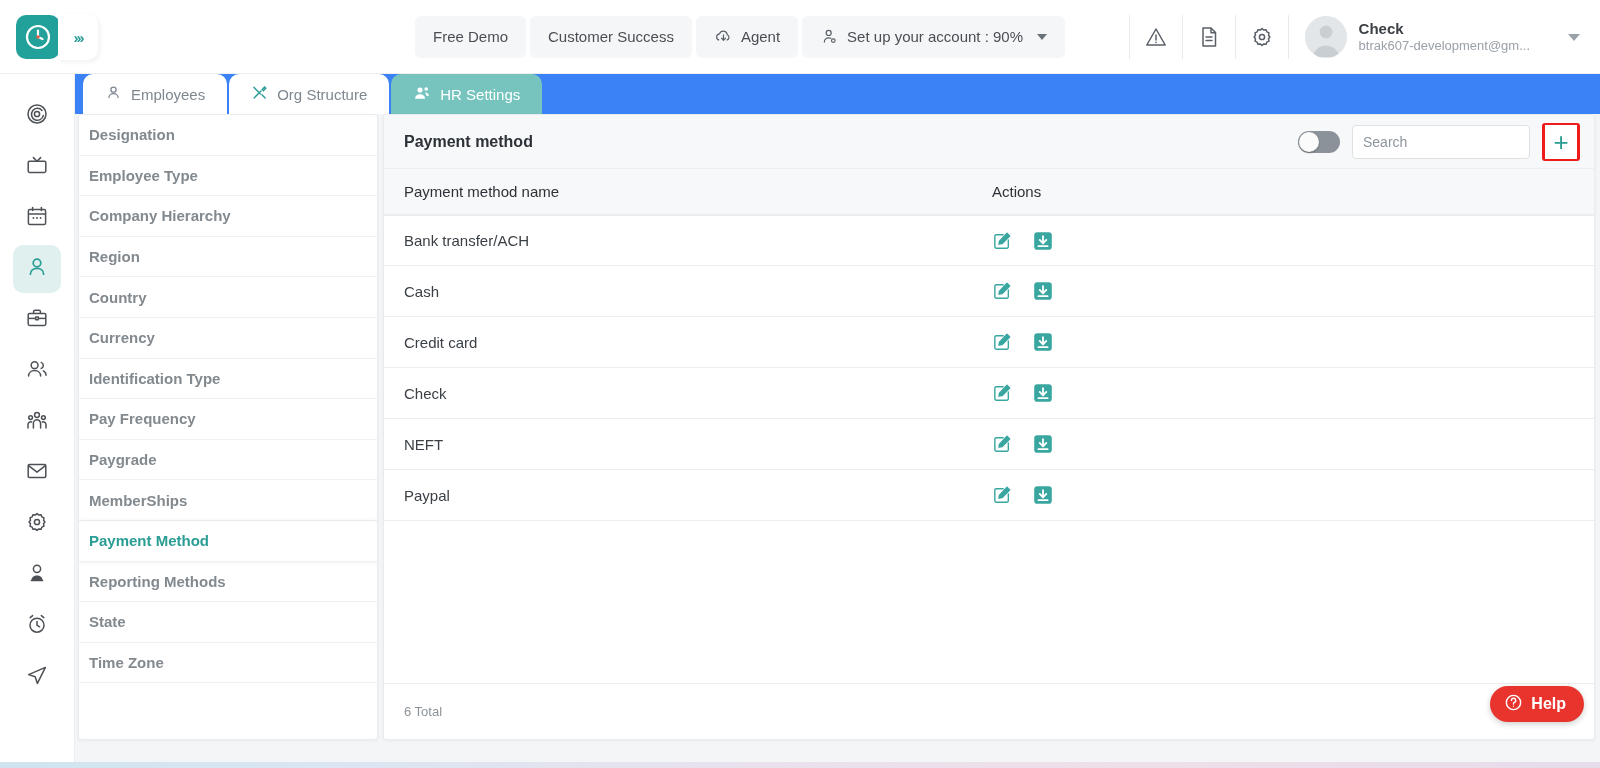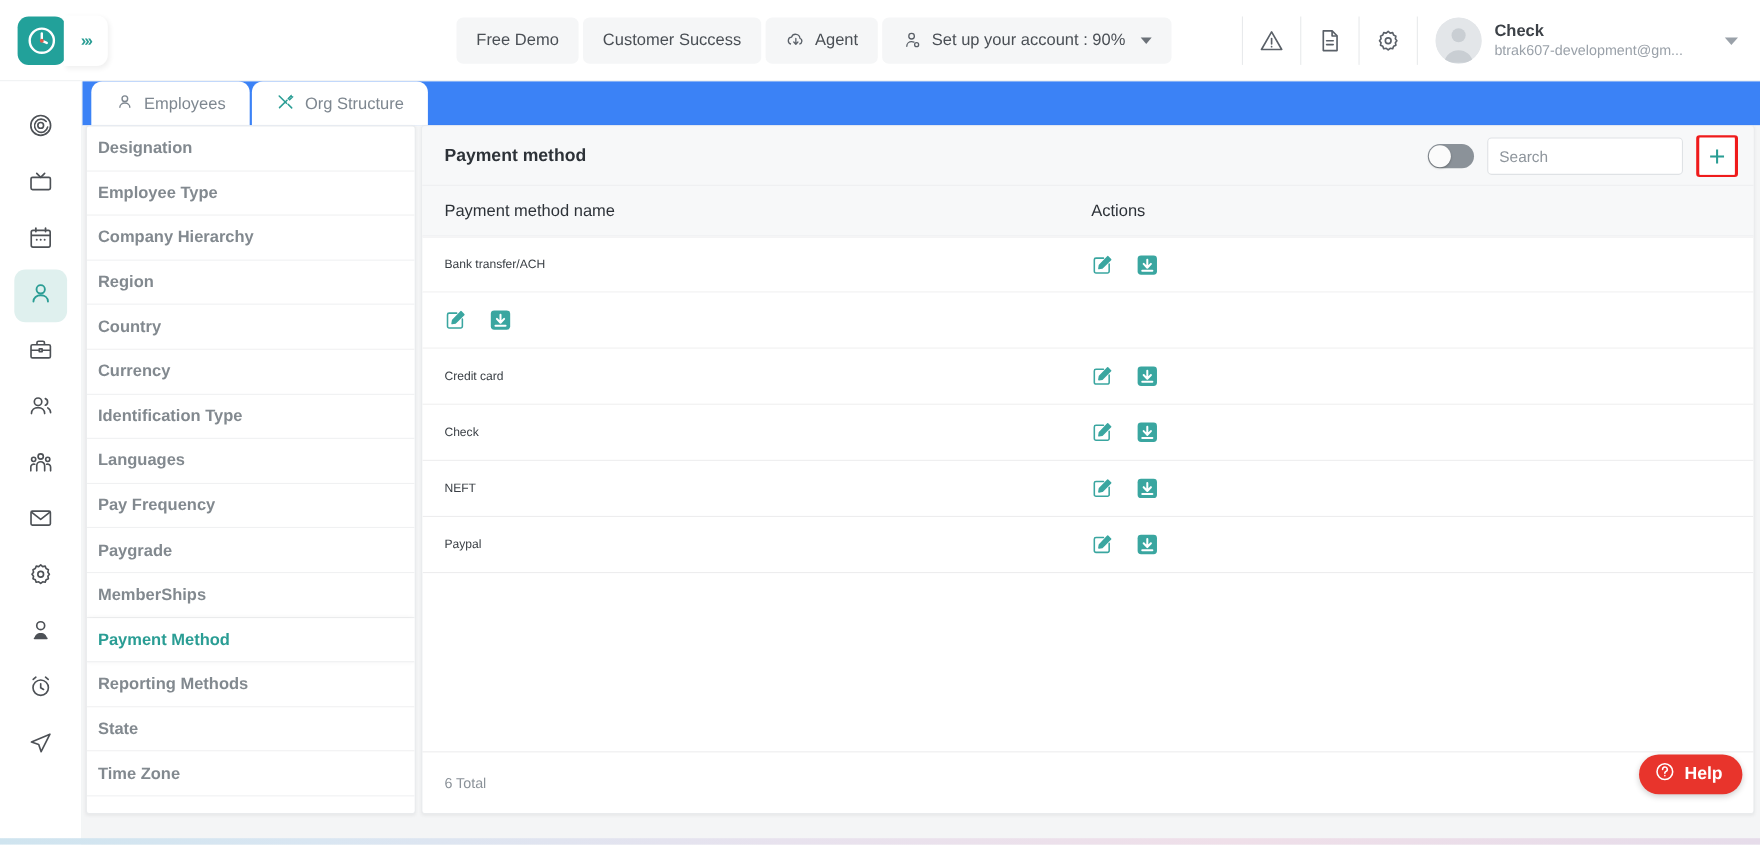--- a/index.html
+++ b/index.html
@@ -152,21 +152,21 @@
   }
   .th { font-size: 15px; color:#2d3238; font-weight:400; }
   .th-name { width: 588px; }
 
   .tbl-body { flex:1; overflow:hidden; }
   .row {
     height: 51px; display:flex; align-items:center; padding-left: 20px;
     border-bottom:1px solid #ededee; background:#fff;
   }
   .row:first-child { border-top: 1px solid #ededee; }
-  .cell-name { width: 588px; font-size: 11px; color:#3b4046; }
+  .cell-name { width: 588px; font-size: 15px; color:#3b4046; }
   .cell-actions { display:flex; align-items:center; gap: 20px; }
   .act { cursor:pointer; display:flex; align-items:center; justify-content:center; }
 
   .main-foot {
     height: 56px; border-top:1px solid #ededee; display:flex; align-items:center;
     padding-left: 20px;
   }
   .total { font-size: 13px; color:#8b9299; }
 
   .help-btn {
@@ -400,20 +400,31 @@
     </div>
     <div class="tab">
       <span>
         <svg width="17" height="17" viewBox="0 0 24 24" fill="none" stroke="#2a9d94" stroke-width="2" stroke-linecap="round">
           <path d="M4 4.6 13.4 14M4.4 19.6 14 10M19.2 4.4l-3.4 3.4 1.6 1.6 3.4-3.4a3 3 0 0 1-1.6-1.6z"></path>
           <path d="M15.4 15.2 20 19.8"></path>
         </svg>
       </span>
       <span>Org Structure</span>
     </div>
+    <div class="tab active">
+      <span>
+        <svg width="18" height="18" viewBox="0 0 24 24" fill="#ffffff">
+          <circle cx="9.4" cy="8" r="3.4"></circle>
+          <path d="M2.8 19.6c0-3.6 3-5.8 6.6-5.8s6.6 2.2 6.6 5.8z"></path>
+          <circle cx="17.6" cy="6.6" r="2.4"></circle>
+          <path d="M16 11.4c2.8-.2 5 1.6 5.4 4.2h-3.6a7.6 7.6 0 0 0-1.8-4.2z"></path>
+        </svg>
+      </span>
+      <span>HR Settings</span>
+    </div>
   </div>
 
   <div class="content">
 
     <div class="sidecard">
       <div class="side-list">
         <div class="side-item first">
             <span>Designation</span>
           </div>
         <div class="side-item">
@@ -426,23 +437,20 @@
             <span>Region</span>
           </div>
         <div class="side-item">
             <span>Country</span>
           </div>
         <div class="side-item">
             <span>Currency</span>
           </div>
         <div class="side-item">
             <span>Identification Type</span>
-          </div>
-        <div class="side-item">
-            <span>Languages</span>
           </div>
         <div class="side-item">
             <span>Pay Frequency</span>
           </div>
         <div class="side-item">
             <span>Paygrade</span>
           </div>
         <div class="side-item">
             <span>MemberShips</span>
           </div>
@@ -499,20 +507,21 @@
               <svg width="22" height="22" viewBox="0 0 24 24">
                 <rect x="2.4" y="2.4" width="19.2" height="19.2" rx="3.4" fill="#3aa6a0"></rect>
                 <path d="M12 6.6v8m0 0 3.6-3.8M12 14.6l-3.6-3.8" stroke="#fff" stroke-width="2" fill="none" stroke-linecap="round" stroke-linejoin="round"></path>
                 <line x1="7" y1="17.6" x2="17" y2="17.6" stroke="#fff" stroke-width="2" stroke-linecap="round"></line>
               </svg>
             </span>
           </div>
         </div>
 
         <div class="row">
+          <div class="cell-name">Cash</div>
           <div class="cell-actions">
             <span class="act">
               <svg width="20" height="20" viewBox="0 0 24 24" fill="none" stroke="#3aa6a0" stroke-width="1.7" stroke-linecap="round" stroke-linejoin="round">
                 <path d="M13.4 4.4H5.2A1.8 1.8 0 0 0 3.4 6.2v12.6a1.8 1.8 0 0 0 1.8 1.8h12.6a1.8 1.8 0 0 0 1.8-1.8v-8"></path>
                 <path d="M18 2.8 21.2 6 12 15.2 8.4 15.8l.6-3.6z" fill="#3aa6a0" stroke="#3aa6a0"></path>
               </svg>
             </span>
             <span class="act">
               <svg width="22" height="22" viewBox="0 0 24 24">
                 <rect x="2.4" y="2.4" width="19.2" height="19.2" rx="3.4" fill="#3aa6a0"></rect>

